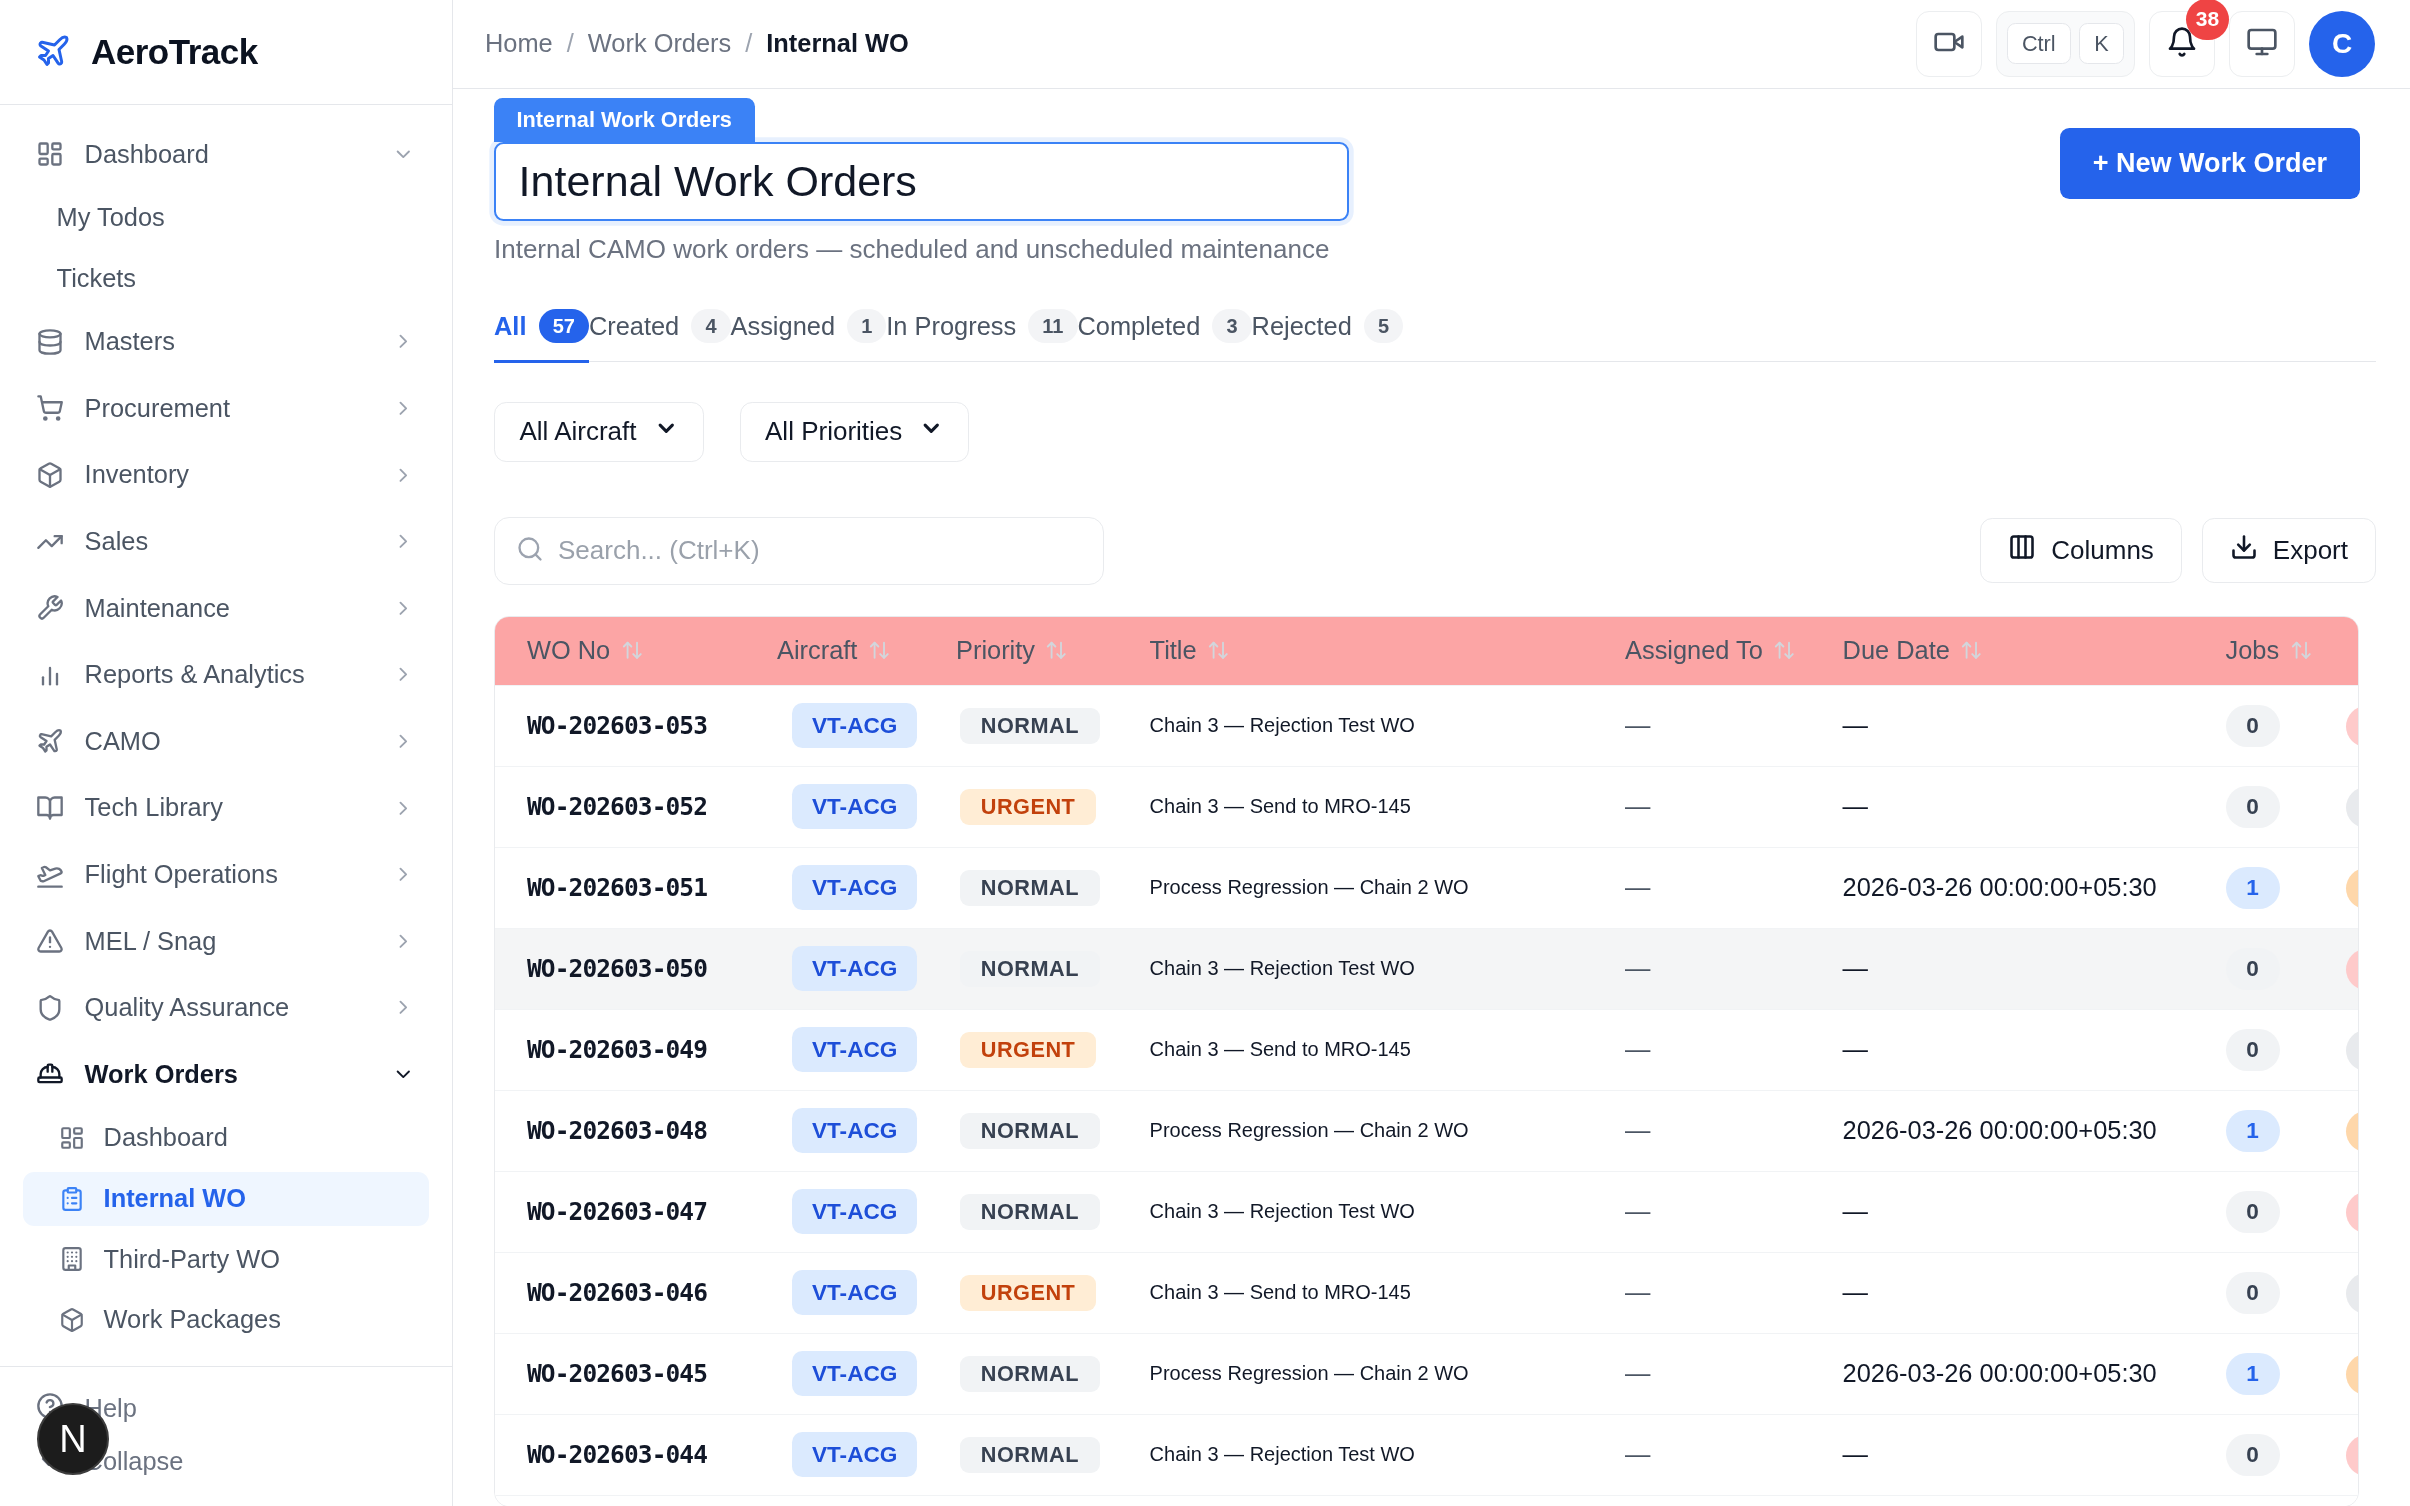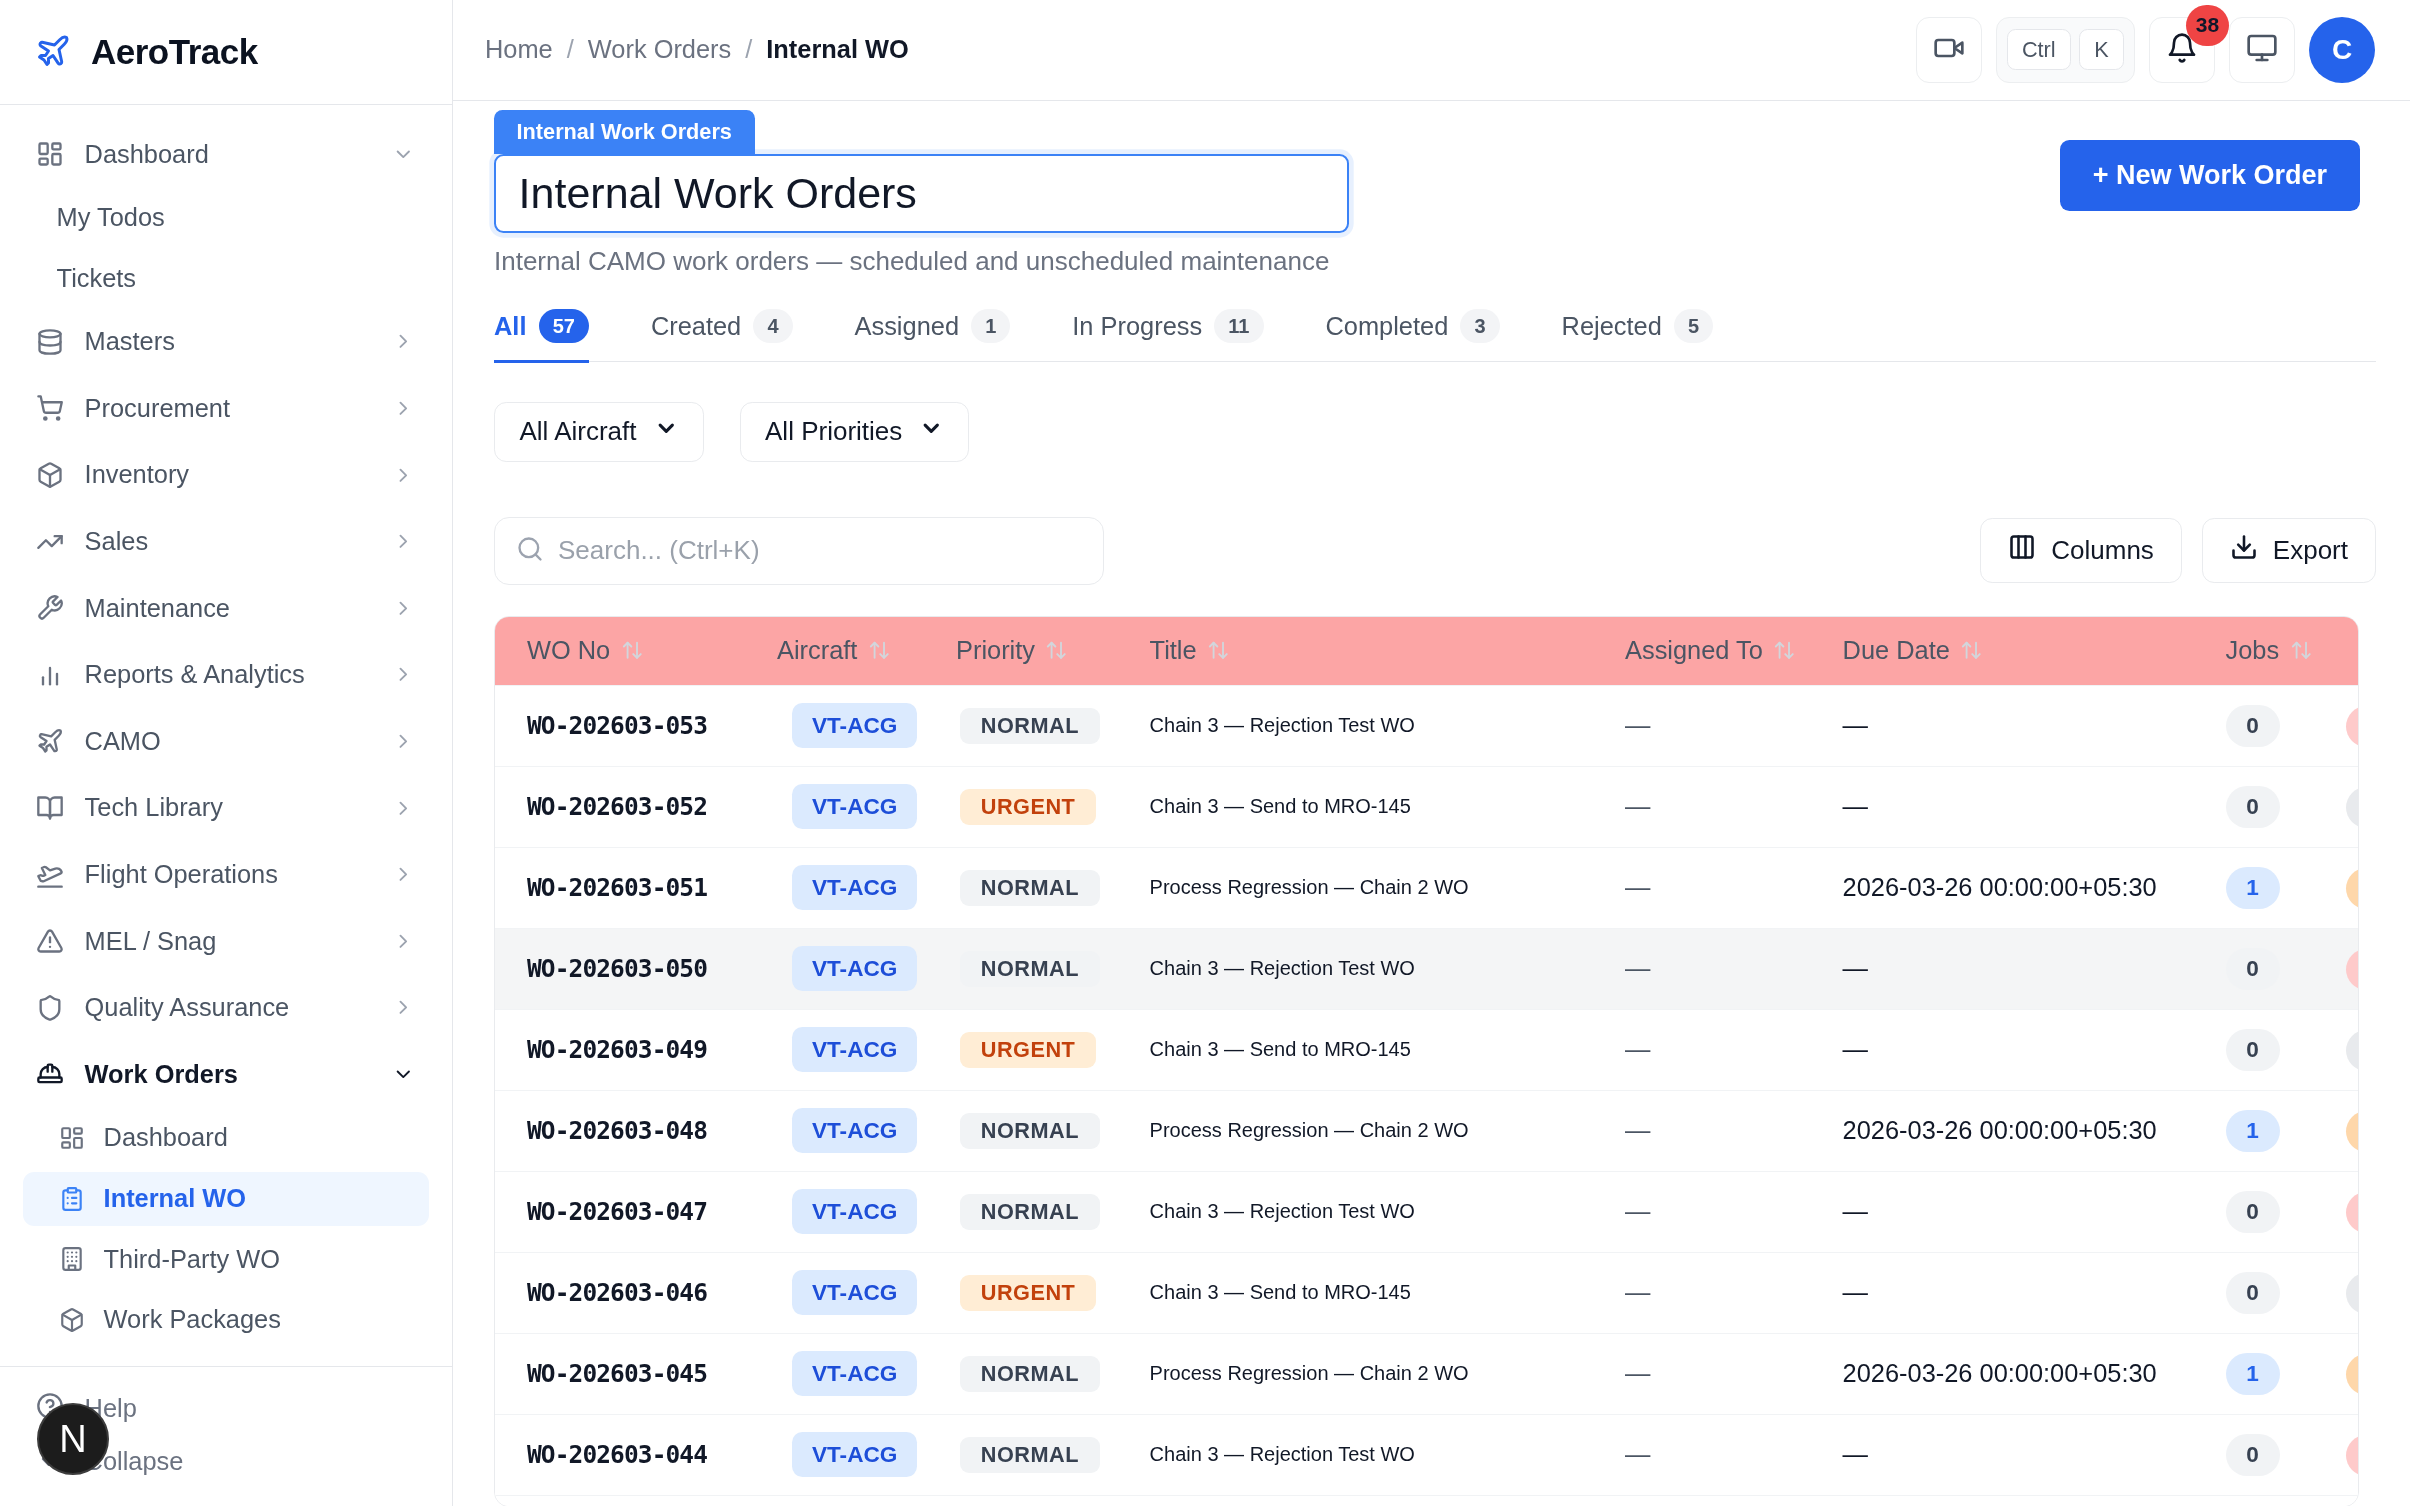--- a/index.html
+++ b/index.html
@@ -53,40 +53,40 @@
   .top-actions { display: flex; align-items: center; gap: 14px; }
   .icon-btn { width: 66px; height: 66px; background: #fff; border: 1.9px solid #eceef0; border-radius: 13px;
               display: flex; align-items: center; justify-content: center; color: #4b5563; cursor: pointer; position: relative; }
   .icon-btn svg { width: 32px; height: 32px; }
   .icon-btn.bell { color: #111827; }
   .kbd-group { height: 66px; background: #f9fafb; border: 1.9px solid #eceef0; border-radius: 13px;
                display: flex; align-items: center; gap: 8.5px; padding: 0 10.4px; cursor: pointer; }
   .kbd { background: #fff; border: 1.9px solid #e5e7eb; border-radius: 8.5px; padding: 6.6px 14px;
          font-size: 21.7px; color: #4b5563; }
   .notif-badge { position: absolute; top: -13px; right: -15px; min-width: 43px; height: 41px; padding: 0 9.4px;
-                 background: #ef4444; border-radius: 941px; color: #0f172a; font-size: 21px; font-weight: 700;
+                 background: #ef4444; border-radius: 941px; color: #ffffff; font-size: 21px; font-weight: 700;
                  display: flex; align-items: center; justify-content: center; }
   .avatar { width: 66px; height: 66px; border-radius: 50%; background: #2563eb; color: #fff;
             font-size: 28px; font-weight: 700; display: flex; align-items: center; justify-content: center; cursor: pointer; }
 
   .content { padding: 9.4px 35px 0 41px; flex: 1; }
 
   .title-row { position: relative; }
   .page-badge { display: inline-block; background: #3b82f6; color: #fff; font-size: 21.7px; font-weight: 700;
                 padding: 9.4px 22.6px 8.5px 22.6px; border-radius: 8.5px 8.5px 0 0; }
   .title-input { display: block; width: 855px; height: 79px; border: 2.8px solid #3b82f6; border-radius: 9.4px;
                  font-family: "Liberation Sans", sans-serif; font-size: 43px; font-weight: 500; color: #111827;
                  padding: 0 22.6px; outline: none; box-shadow: 0 0 0 4.7px rgba(59,130,246,0.12); }
   .subtitle { margin-top: 13px; font-size: 26px; color: #6b7280; }
   .new-btn { position: absolute; top: 30px; right: 16px; background: #2563eb; border: none; color: #fff;
              font-family: "Liberation Sans", sans-serif; font-size: 27px; font-weight: 700;
              padding: 20px 33px; border-radius: 9.4px; cursor: pointer; }
 
   
-  .tabs { margin-top: 32px; display: flex; gap: 62px; border-bottom: 1.9px solid #e5e7eb; }
+  .tabs { margin-top: 44px; display: flex; border-bottom: 1.9px solid #e5e7eb; }
   .tab { display: flex; align-items: center; gap: 12.2px; font-size: 25.4px; color: #4b5563;
          padding-bottom: 17px; cursor: pointer; border-bottom: 3.8px solid transparent; margin-bottom: -1.9px; }
   .tab.active { color: #2563eb; font-weight: 600; border-bottom-color: #2563eb; }
   .tab-pill { background: #f3f4f6; color: #4b5563; border-radius: 941px; font-size: 20px; font-weight: 600;
               padding: 5.6px 14px; }
   .tab.active .tab-pill { background: #2563eb; color: #fff; }
 
   
   .filters { margin-top: 40px; display: flex; gap: 36px; }
   .filter-btn { display: flex; align-items: center; gap: 17px; border: 1.9px solid #e9ebee; background: #fff;

